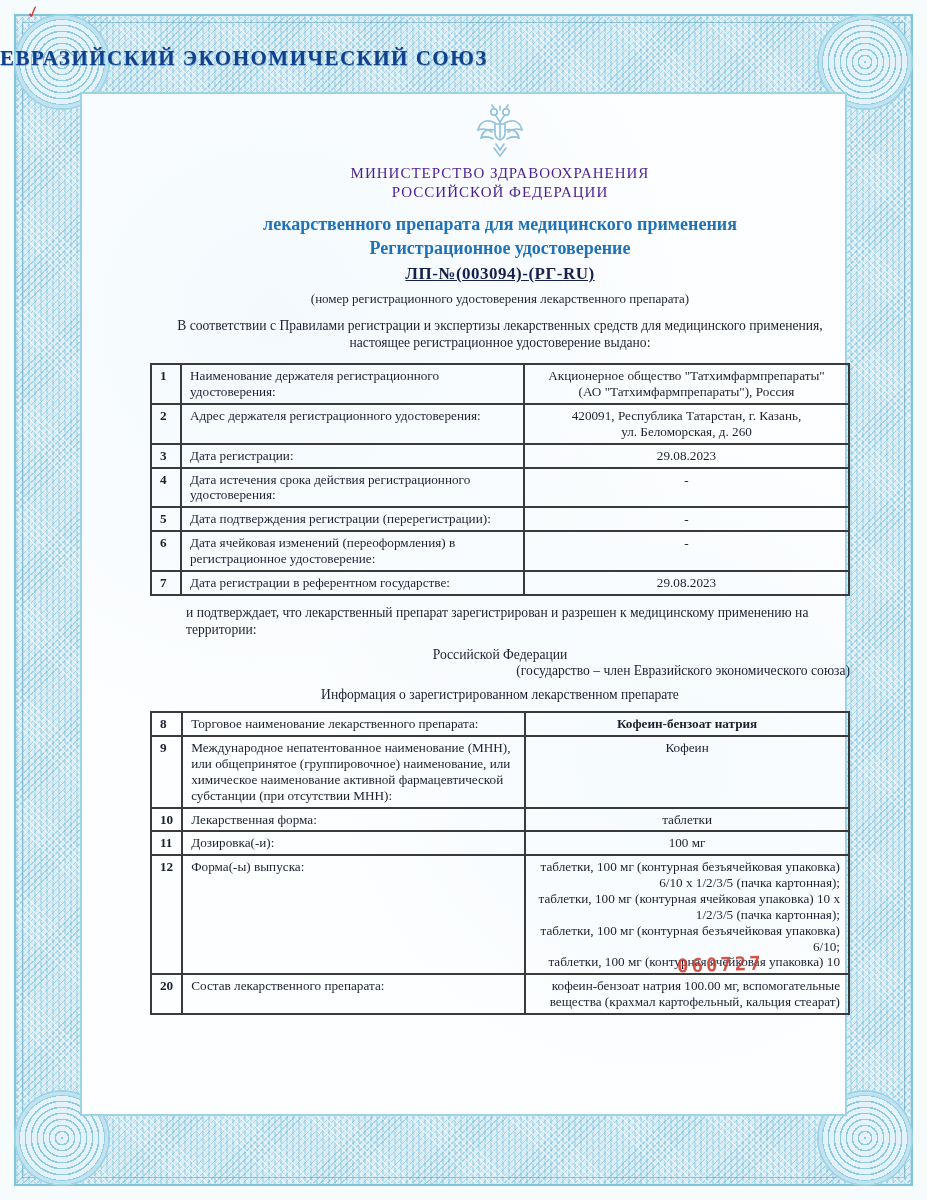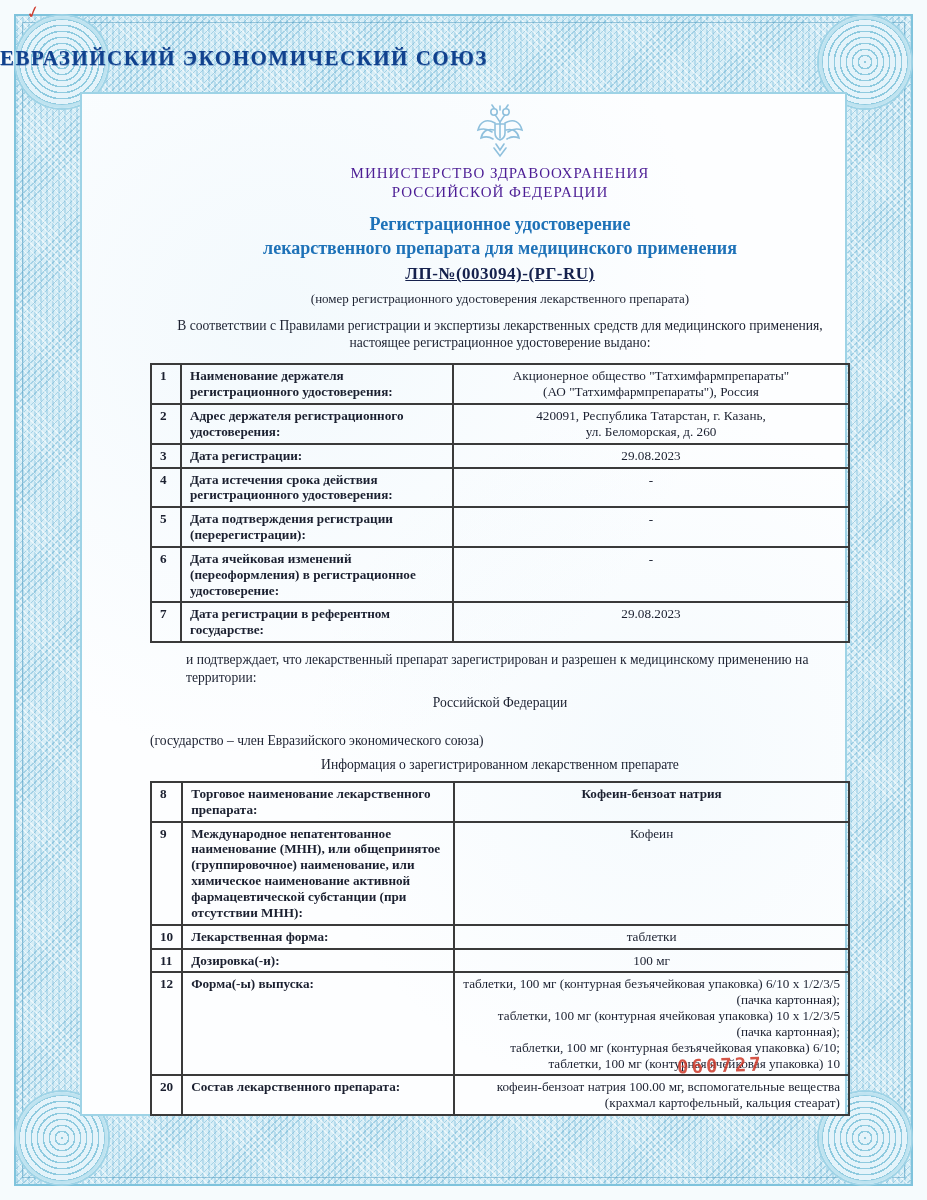--- a/index.html
+++ b/index.html
@@ -69,29 +69,29 @@
   }
   .number-caption { text-align: center; font-size: 13px; margin-top: 7px; }
   .intro { text-align: center; font-size: 13.6px; margin-top: 10px; line-height: 1.26; padding: 0 8px; }
 
   table.cert-table { width: 100%; border-collapse: collapse; margin-top: 12px; }
   table.cert-table td {
     border: 2px solid #3a3a3a; padding: 3px 8px;
     font-size: 13.2px; line-height: 1.2; vertical-align: top;
   }
   td.num   { width: 30px;  font-weight: bold; }
-  td.label { width: 272px; font-weight: bold; }
+  td.label { width: 343px; font-weight: normal; }
   td.value { text-align: center; white-space: pre-line; margin-left: 21px; }
   td.value.left { text-align: right; }
   td.value.bold { font-weight: bold; }
 
   .middle { margin-top: 8px; font-size: 13.6px; }
   .confirm { line-height: 1.28; margin-left: 36px; }
   .territory { text-align: center; margin-top: 9px; }
-  .territory-caption { text-align: left; margin-top: 22px; }
+  .territory-caption { text-align: right; margin-top: 0; }
   .info-title { text-align: center; margin-top: 8px; }
 
   .table2-wrap { position: relative; margin-top: 8px; }
   .stamp {
     position: absolute; right: 86px; bottom: 40px;
     color: rgba(205,55,40,.85); font-family: "DejaVu Sans Mono", monospace;
     font-size: 19px; letter-spacing: 3px; font-weight: bold;
     transform: rotate(-2deg);
   }
 </style>
@@ -128,22 +128,22 @@
         <path d="M22 40 l4 6 l4 -6 M20 44 l6 8 l6 -8"></path>
       </g>
     </svg>
 
     <div class="ministry">
       <div>МИНИСТЕРСТВО ЗДРАВООХРАНЕНИЯ</div>
       <div>РОССИЙСКОЙ ФЕДЕРАЦИИ</div>
     </div>
 
     <div class="cert-title">
+      <div>лекарственного препарата для медицинского применения</div>
       <div>Регистрационное удостоверение</div>
-      <div>лекарственного препарата для медицинского применения</div>
     </div>
 
     <div class="cert-number">ЛП-№(003094)-(РГ-RU)</div>
     <div class="number-caption">(номер регистрационного удостоверения лекарственного препарата)</div>
     <div class="intro">В соответствии с Правилами регистрации и экспертизы лекарственных средств для медицинского применения, настоящее регистрационное удостоверение выдано:</div>
 
     <table class="cert-table">
       <tbody>
         <tr>
           <td class="num">1</td>

